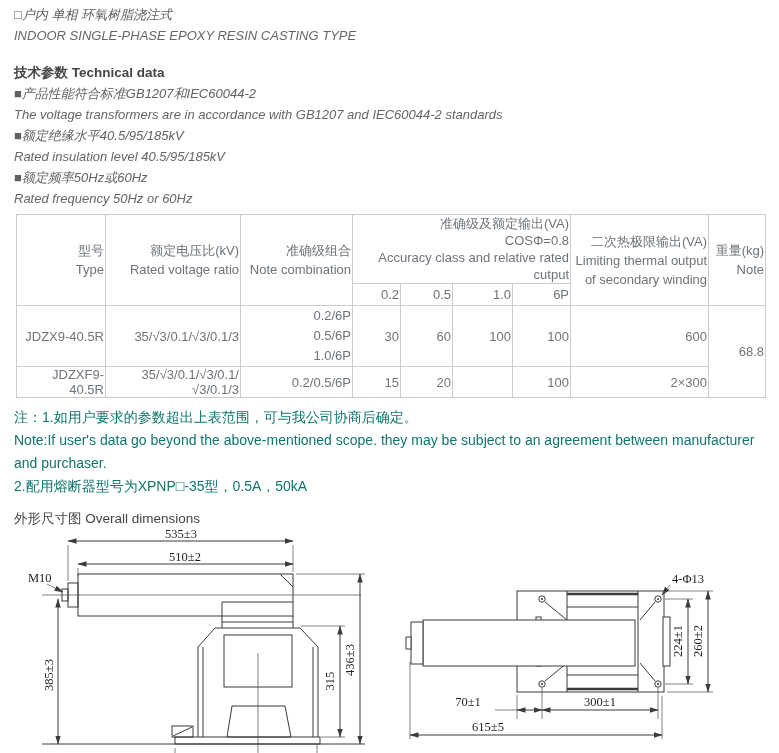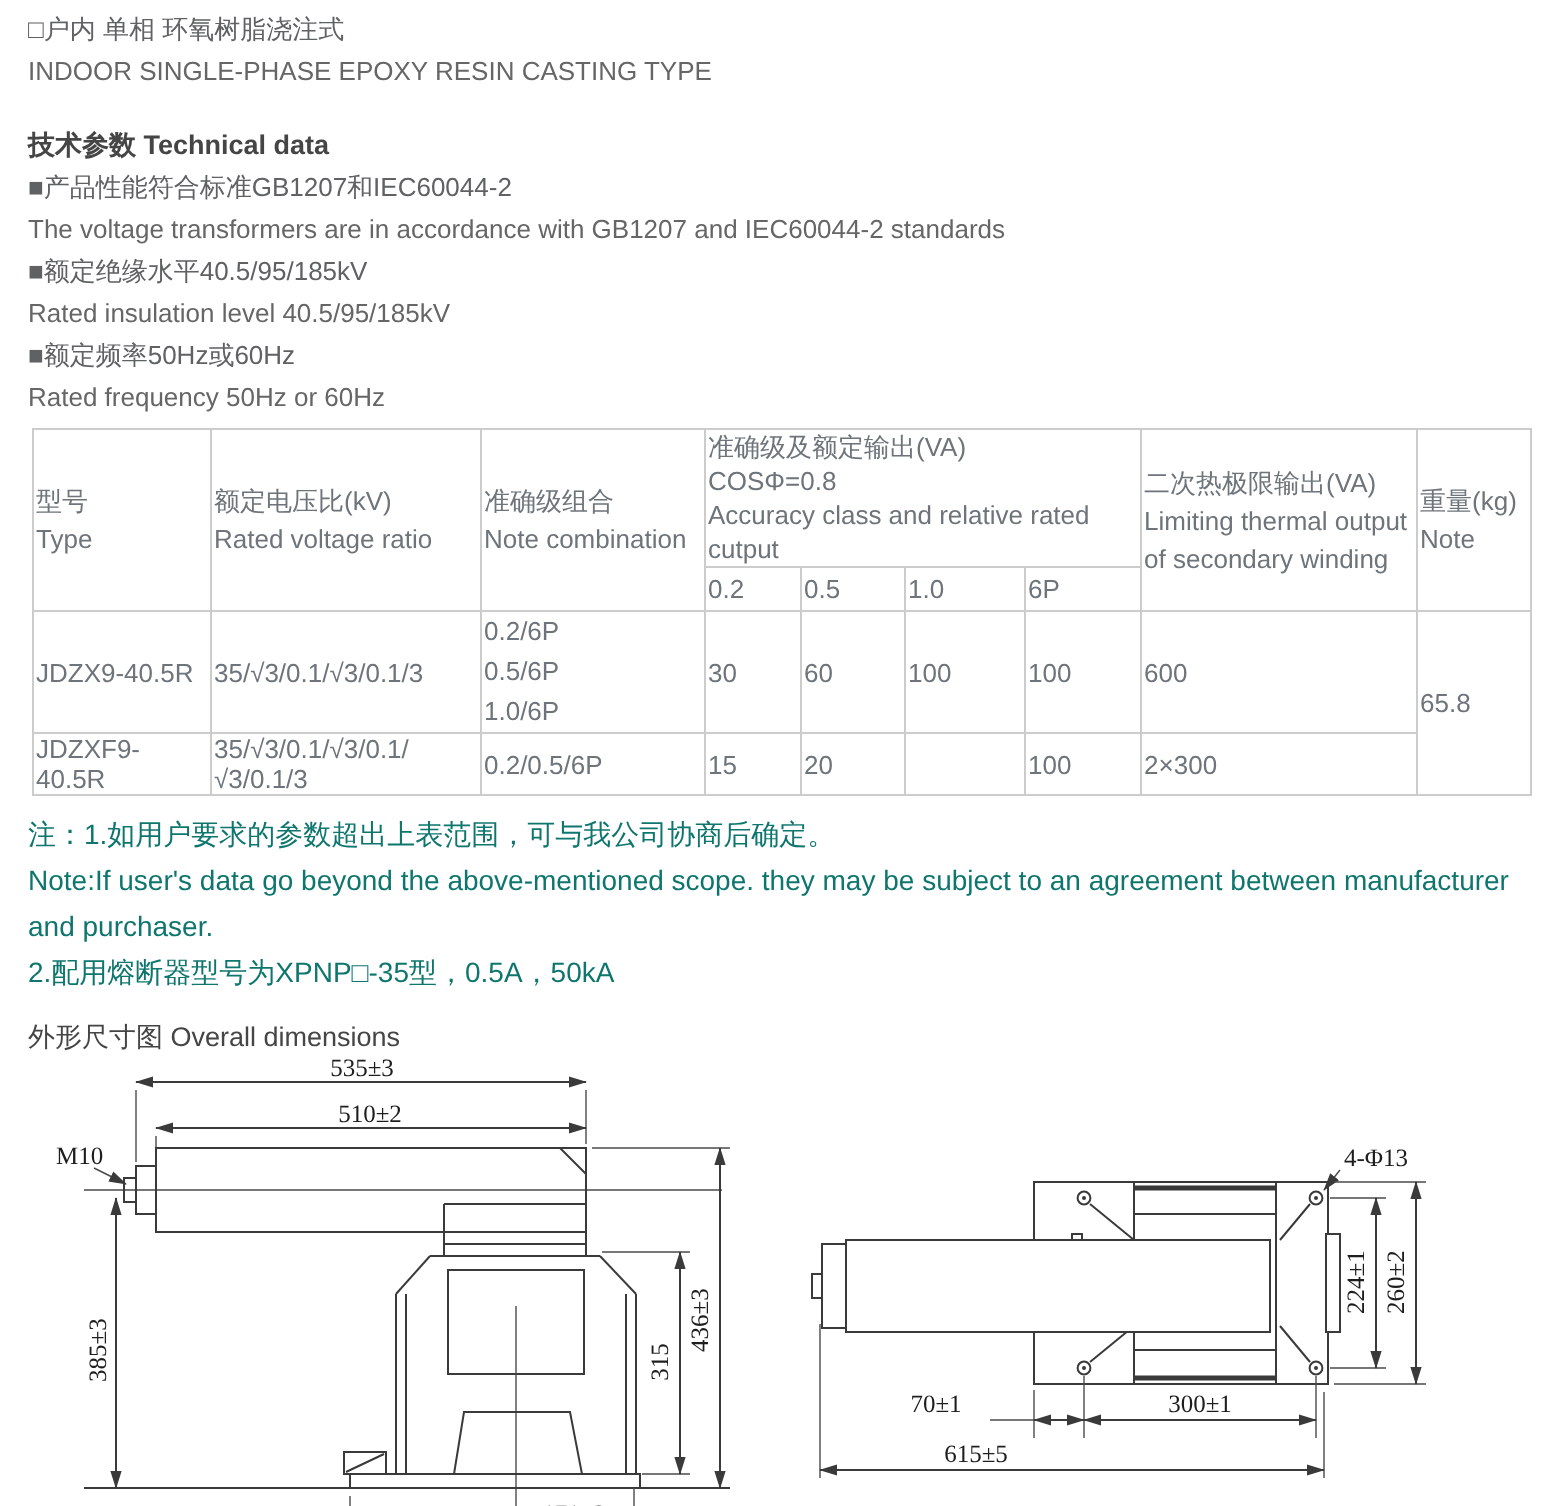--- a/index.html
+++ b/index.html
@@ -2,31 +2,31 @@
 <html><head>
 <meta charset="utf-8">
 <style>
   html,body{margin:0;padding:0;}
   body{
     width:779px;height:753px;background:#ffffff;overflow:hidden;
     font-family:"Liberation Sans","DejaVu Sans",sans-serif;color:#646464;
   }
   .content{padding:4px 14px 0 14px;position:relative;}
   p{margin:0;}
-  .t13{font-size:13px;line-height:21px;color:#5f6163;}
+  .t13{font-size:13px;line-height:21px;color:#5f6163;font-style:italic;}
   .en{color:#666;}
   .bold-head{font-size:13.5px;line-height:21px;font-weight:bold;color:#454545;margin-top:16px;}
   .bold-head2{font-size:13.5px;line-height:21px;font-weight:normal;color:#454545;margin-top:10px;}
 
   table.spec{
     border-collapse:collapse;table-layout:fixed;width:749px;margin:5px 0 0 2px;
     font-size:13px;color:#6e747a;
   }
   table.spec th,table.spec td{
-    border:1px solid #cccccc;text-align:left;vertical-align:middle;
+    border:1px solid #cccccc;text-align:right;vertical-align:middle;
     font-weight:normal;padding:0 1px;overflow:hidden;
   }
   tr.hA{height:54px;} tr.hB{height:22px;} tr.r1{height:60px;} tr.r2{height:21px;}
   .cell2 div{line-height:19px;}
   .cell3 div{line-height:17px;}
   .classlines div{line-height:20px;}
 
   .notes{margin-top:8px;}
   .notes p{font-size:14px;line-height:23px;color:#0f766e;}
 
@@ -109,21 +109,21 @@
       <td class="classlines">
         <div>0.2/6P</div>
         <div>0.5/6P</div>
         <div>1.0/6P</div>
       </td>
       <td>30</td>
       <td>60</td>
       <td>100</td>
       <td>100</td>
       <td>600</td>
-      <td rowspan="2">65.8</td>
+      <td rowspan="2">68.8</td>
     </tr>
     <tr class="r2">
       <td>JDZXF9-40.5R</td>
       <td>35/√3/0.1/√3/0.1/√3/0.1/3</td>
       <td>0.2/0.5/6P</td>
       <td>15</td>
       <td>20</td>
       <td></td>
       <td>100</td>
       <td>2×300</td>

